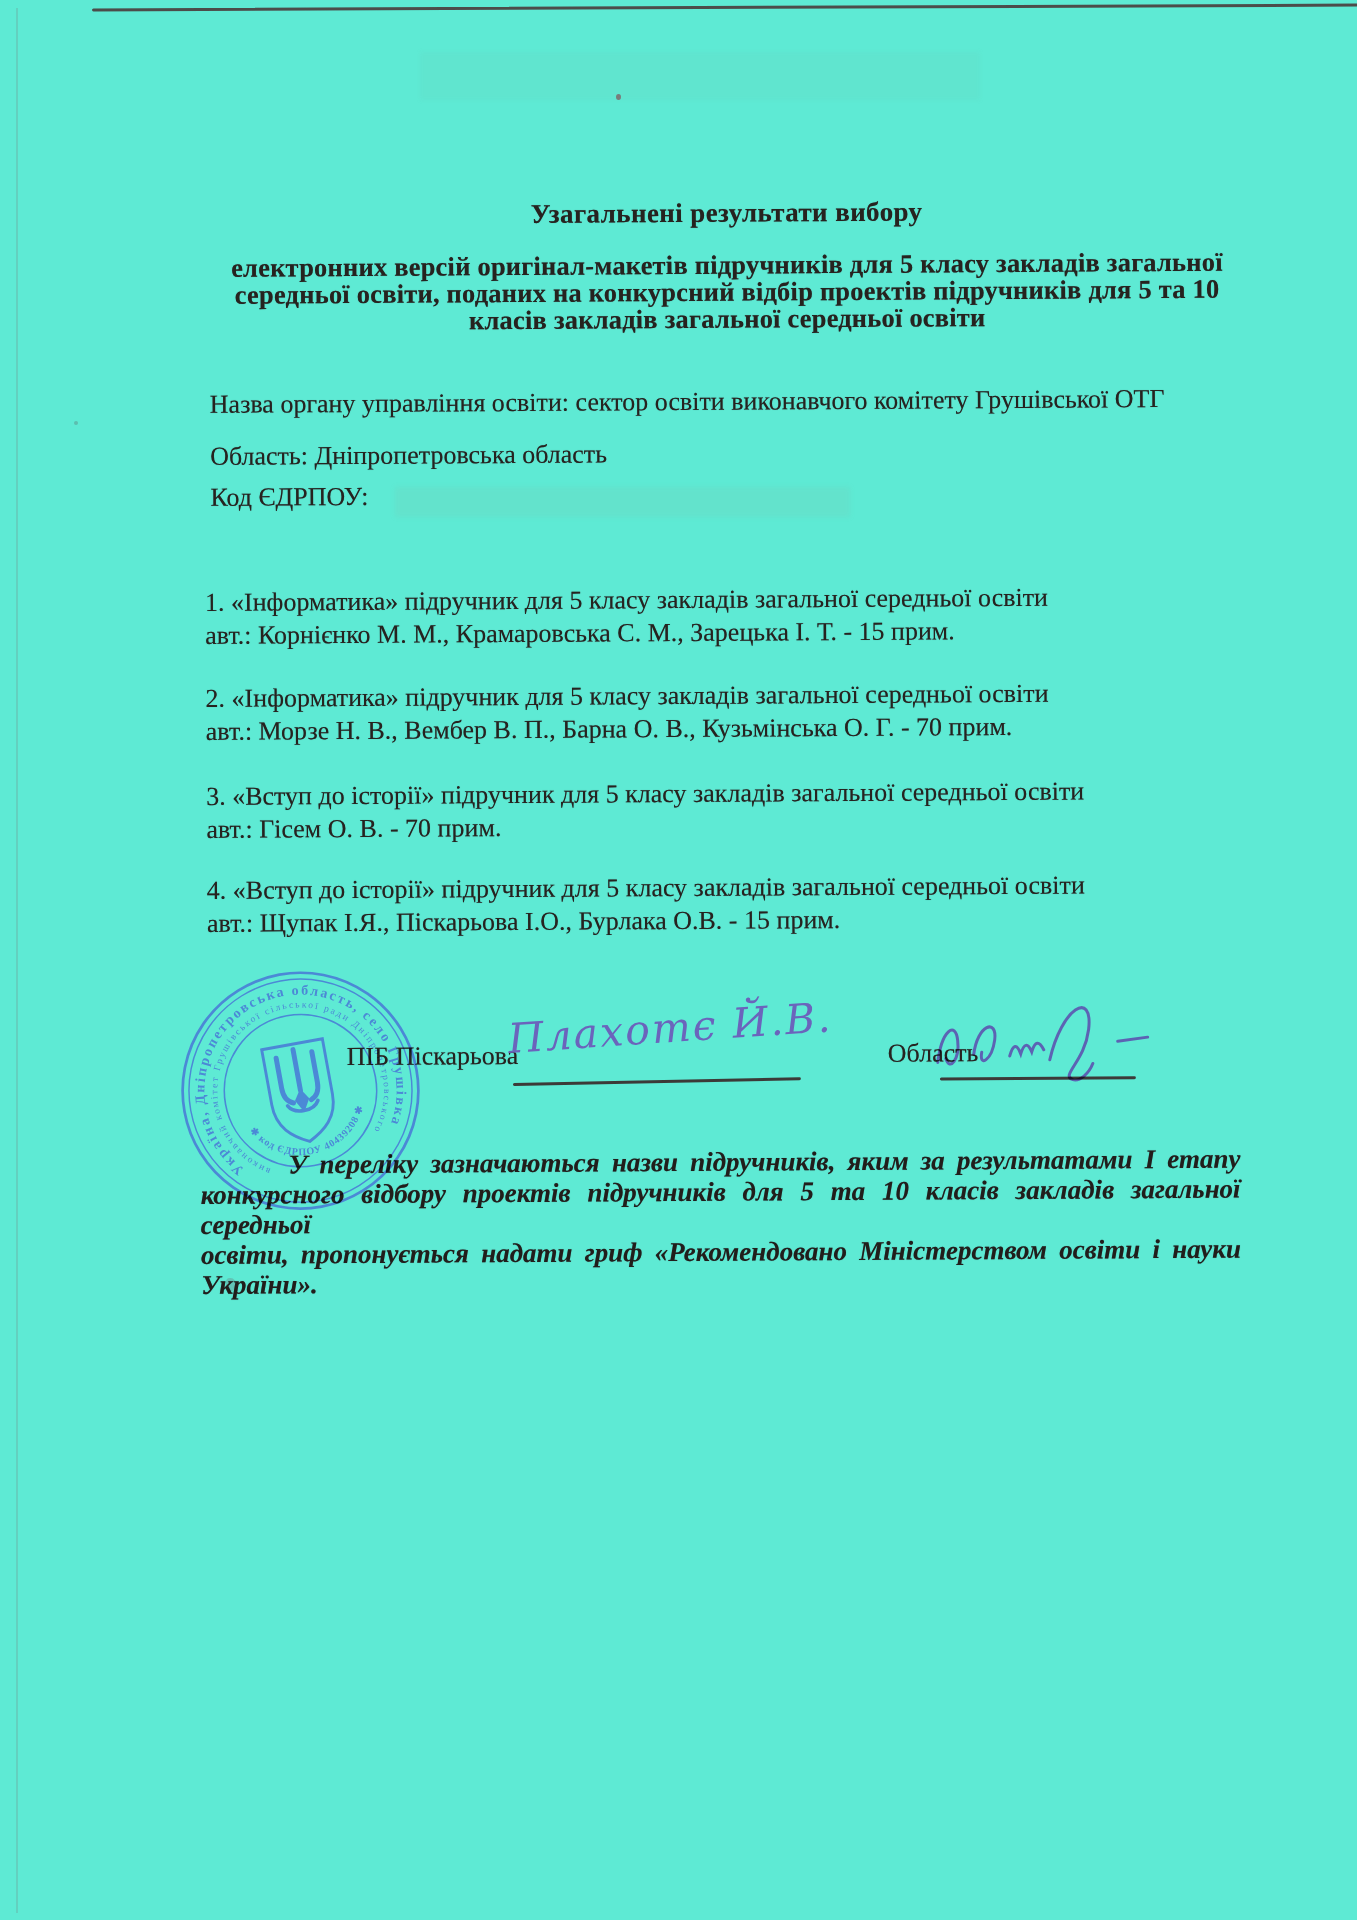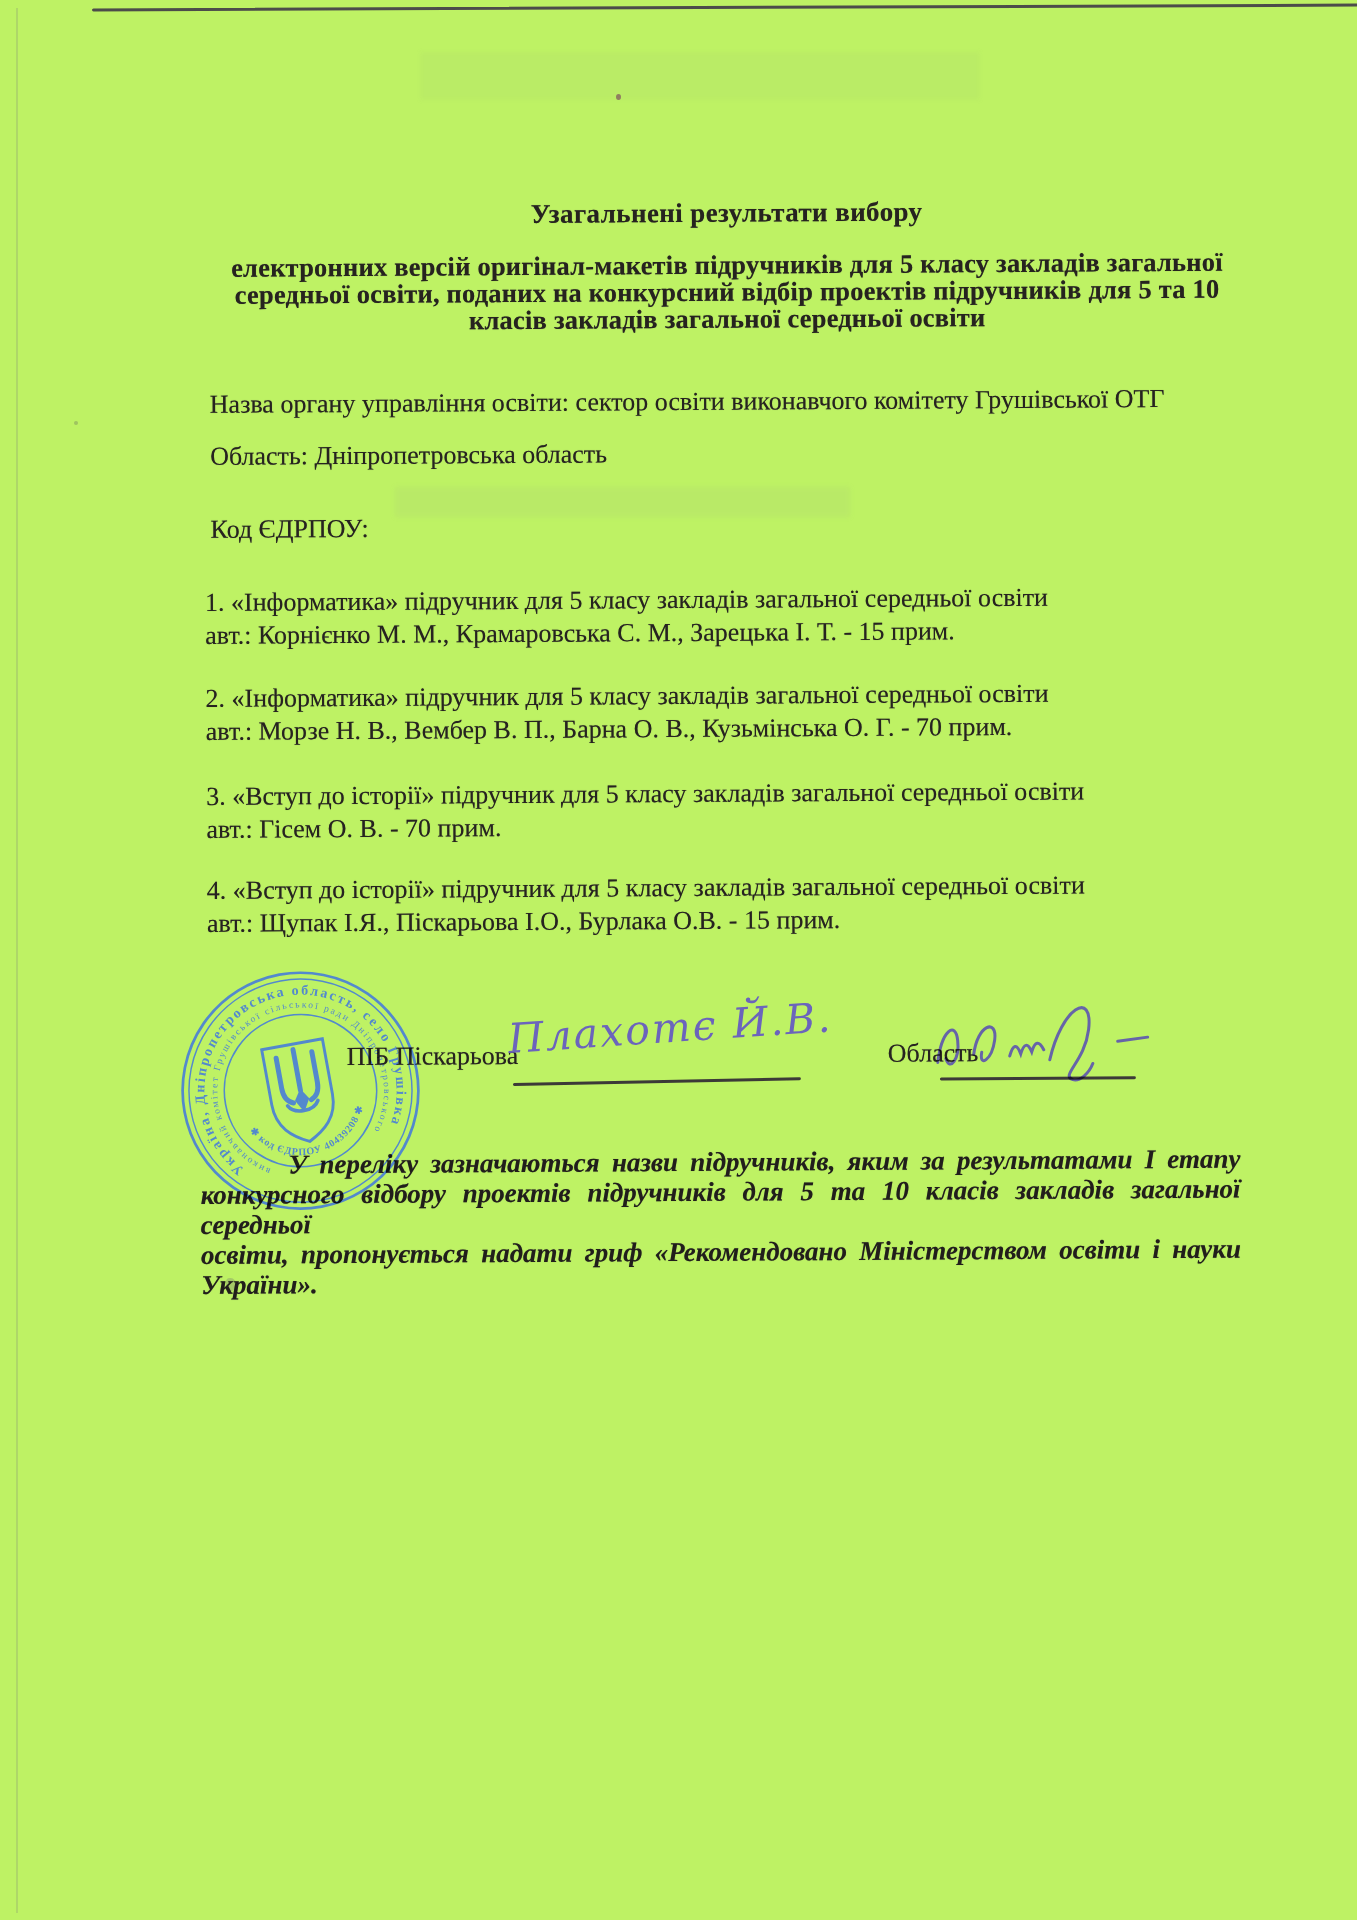--- a/index.html
+++ b/index.html
@@ -1,29 +1,29 @@
 <!DOCTYPE html>
 <html><head>
 <meta charset="utf-8">
 <style>
   html,body{margin:0;padding:0;background:#e8e6e0;}
   #page{
-    position:relative;width:1357px;height:1920px;background:#bef264;overflow:hidden;
+    position:relative;width:1357px;height:1920px;background:#5eead4;overflow:hidden;
     font-family:"Liberation Serif","DejaVu Serif",serif;color:#26231f;
   }
   #content{position:absolute;inset:0;transform:rotate(-0.35deg);transform-origin:50% 40%;}
   .print{text-shadow:0 0 0.7px rgba(50,45,60,0.55);}
   .doc-title{position:absolute;left:170px;top:198px;width:1120px;text-align:center;
     font-size:27px;font-weight:bold;letter-spacing:0.4px;}
   .doc-subtitle{position:absolute;left:170px;top:252px;width:1120px;text-align:center;
     font-size:26.5px;font-weight:bold;line-height:27px;letter-spacing:0.2px;}
   .body-line{position:absolute;left:212px;font-size:26px;white-space:nowrap;}
   .org-line{top:387px;}
   .region-line{top:439px;}
-  .edrpou-line{top:512px;}
+  .edrpou-line{top:480px;}
   .item{position:absolute;left:206px;font-size:26px;line-height:33px;white-space:nowrap;}
   .item-1{top:583px;} .item-2{top:679px;} .item-3{top:777px;} .item-4{top:871px;}
   .sig-label{position:absolute;top:1040px;font-size:26px;white-space:nowrap;}
   .pib-label{left:345px;}
   .sign-label{left:886px;}
   .pen-name{position:absolute;left:506px;top:1004px;font-size:41px;font-style:italic;
     color:#6b64bc;white-space:nowrap;transform:rotate(-3.5deg);letter-spacing:2px;
     font-family:"DejaVu Serif","Liberation Serif",serif;}
   .u-line{position:absolute;height:2.5px;background:#3c3a38;border-radius:2px;}
   .name-underline{left:511px;top:1080px;width:288px;transform:rotate(-0.8deg);}

